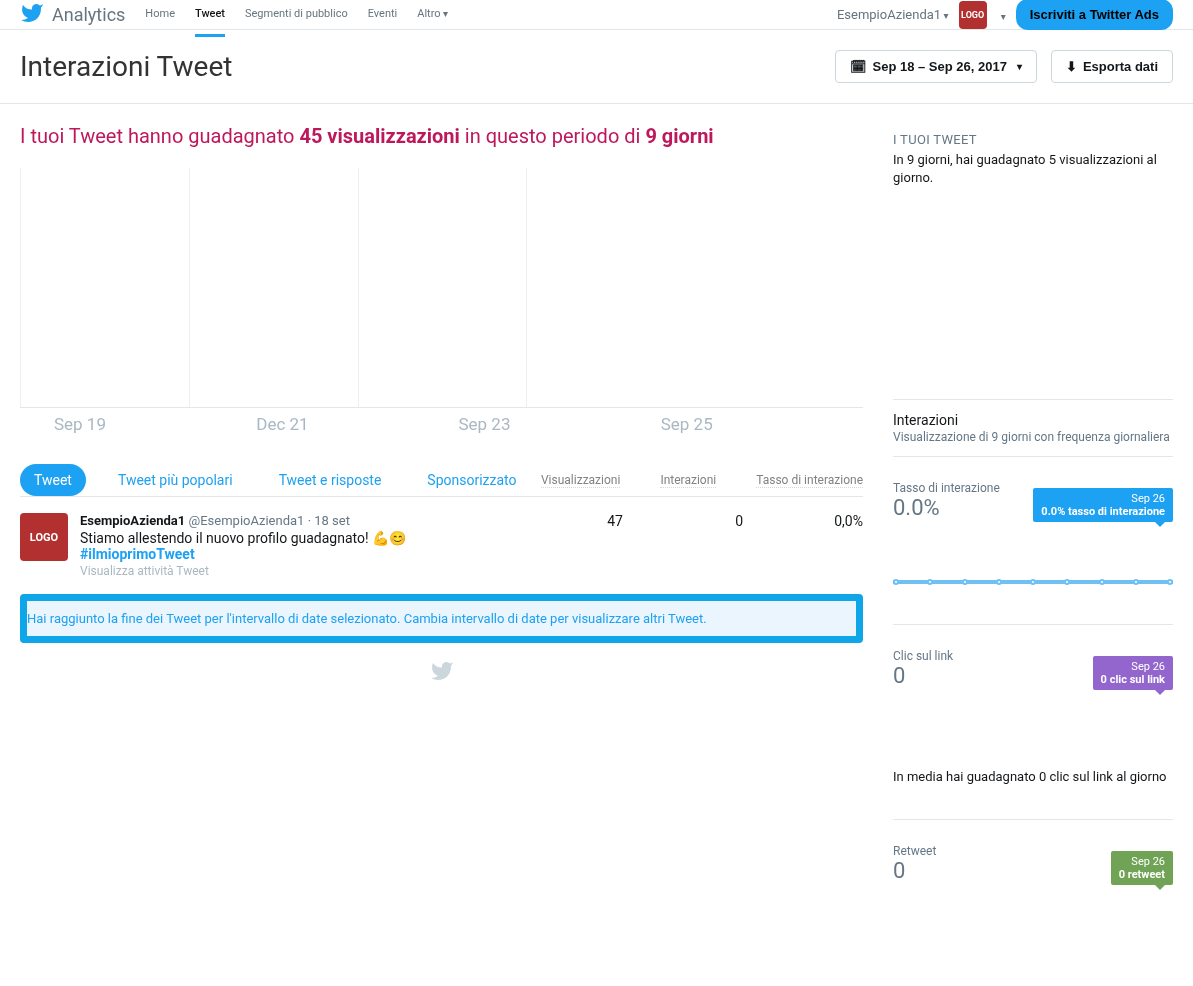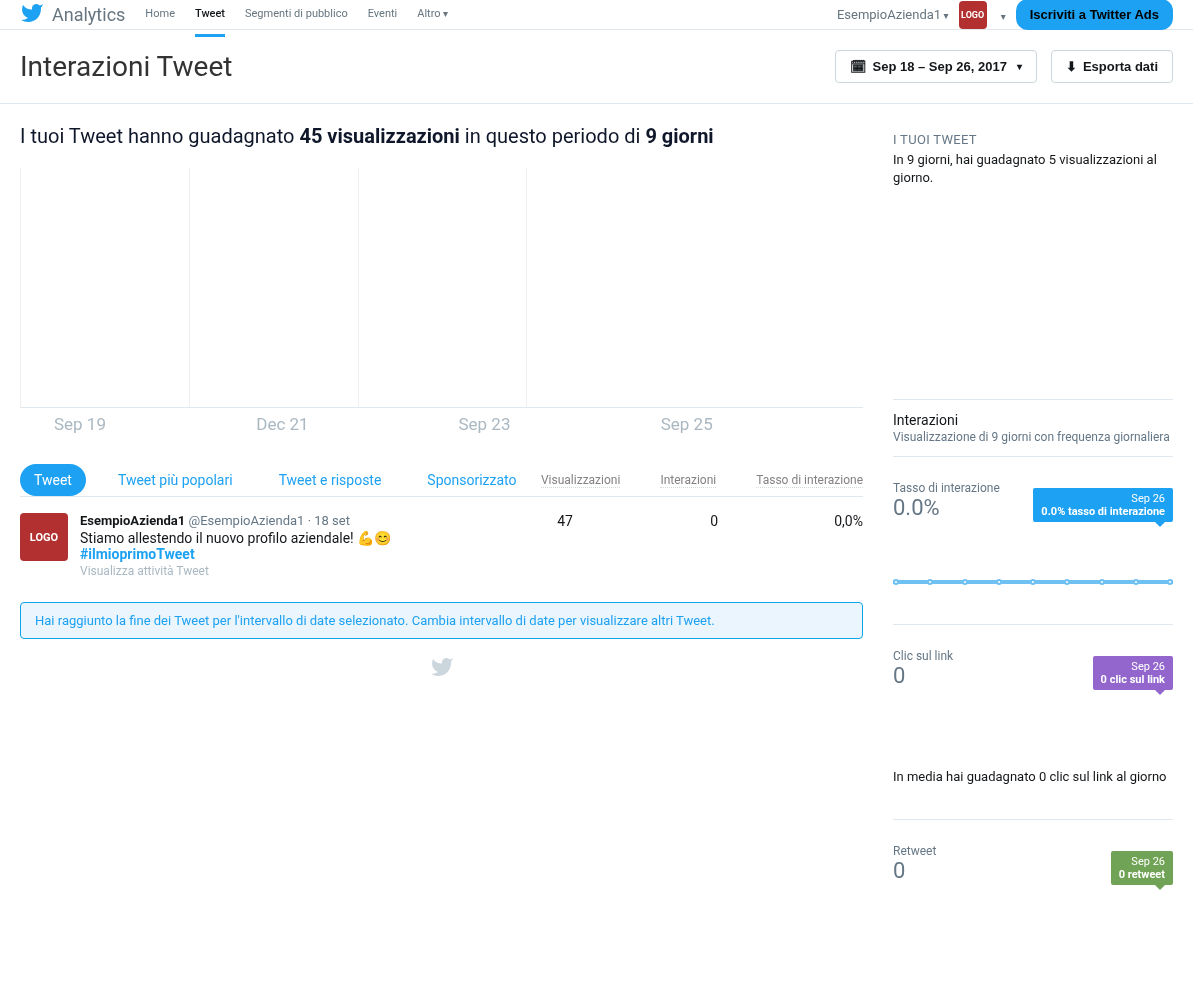--- a/index.html
+++ b/index.html
@@ -18,44 +18,44 @@
 .logo-badge-dropdown::after { content: "▾"; color: #66757f; font-size: 10px; margin-left: 4px; }
 .ads-button { background: #1da1f2; color: #000000; border: none; border-radius: 12px; padding: 8px 14px; font-size: 13px; font-weight: bold; cursor: pointer; }
 .page-header { display: flex; align-items: flex-start; padding: 20px; border-bottom: 1px solid #e1e8ed; }
 .page-title { font-size: 28px; font-weight: 400; color: #333; }
 .page-actions { margin-left: auto; display: flex; gap: 14px; }
 .btn-outline { background: #fff; border: 1px solid #ccd6dd; border-radius: 4px; padding: 8px 14px; font-size: 13px; font-weight: bold; color: #14171a; cursor: pointer; display: inline-flex; align-items: center; gap: 6px; }
 .date-btn::after { content: "▾"; font-size: 10px; margin-left: 4px; }
 .content { display: flex; padding: 20px; gap: 30px; }
 .main-col { flex: 1; max-width: 850px; }
 .side-col { width: 280px; }
-.summary-line { font-size: 20px; color: #0f172a; margin-bottom: 20px; }
+.summary-line { font-size: 20px; color: #be185d; margin-bottom: 20px; }
 .summary-line strong { font-weight: 700; }
 .chart-area { height: 240px; position: relative; border-bottom: 1px solid #e1e8ed; margin-bottom: 6px; }
 .chart-grid { position: absolute; inset: 0; display: flex; }
 .chart-grid div { flex: 1; border-left: 1px solid #eee; }
 .chart-labels { display: flex; color: #aab8c2; font-size: 17px; margin-bottom: 30px; padding-left: 34px; }
 .chart-labels div { flex: 1; }
 .tabs-row { display: flex; align-items: center; border-bottom: 1px solid #e1e8ed; padding-bottom: 0; }
 .stat-tabs { display: flex; gap: 18px; align-items: center; }
 .stat-tab { color: #1da1f2; font-size: 14px; padding: 8px 14px; cursor: pointer; border-radius: 16px; }
 .stat-tab.active { background: #1da1f2; color: #fff; }
 .col-headers { margin-left: auto; display: flex; gap: 40px; color: #828282; font-size: 12px; }
 .col-headers span { border-bottom: 1px dotted #cfd9de; }
 .tweet-row { display: flex; padding: 16px 0; align-items: flex-start; }
 .tweet-avatar { width: 48px; height: 48px; background: #b23030; border-radius: 4px; color: #fff; display: flex; align-items: center; justify-content: center; font-size: 11px; font-weight: bold; margin-right: 12px; }
 .tweet-content { flex: 1; }
 .tweet-meta { color: #657786; font-size: 13px; }
 .tweet-meta strong { color: #14171a; font-weight: bold; }
 .tweet-text { color: #14171a; font-size: 14px; margin: 2px 0; }
 .hashtag { color: #1da1f2; font-weight: bold; }
 .tweet-activity-link { color: #aab8c2; font-size: 12px; }
-.tweet-stats { display: flex; gap: 85px; margin-left: auto; color: #14171a; font-size: 14px; }
+.tweet-stats { display: flex; gap: 60px; margin-left: auto; color: #14171a; font-size: 14px; }
 .tweet-stats div { width: 60px; text-align: right; }
-.end-notice { border: 1px solid #0ea5e9; background: #eaf5fd; border-radius: 4px; padding: 10px 14px; color: #1da1f2; font-size: 13px; margin-top: 8px; }
+.end-notice { border: 7px solid #0ea5e9; background: #eaf5fd; border-radius: 4px; padding: 10px 0; color: #1da1f2; font-size: 13px; }
 .end-icon { text-align: center; margin-top: 16px; color: #ccd6dd; }
 .side-section-title { text-transform: uppercase; color: #657786; font-size: 13px; letter-spacing: 0.3px; margin-bottom: 4px; margin-top: 8px; }
 .side-summary { font-size: 13px; color: #14171a; line-height: 1.4; margin-bottom: 20px; }
 .side-summary strong { font-weight: normal; }
 .side-block { border-top: 1px solid #e1e8ed; padding-top: 12px; margin-top: 12px; }
 .side-subtitle { color: #14171a; font-size: 14px; }
 .side-desc { color: #657786; font-size: 12px; margin-top: 2px; }
 .metric-label { color: #657786; font-size: 12px; margin-top: 12px; }
 .metric-value { font-size: 22px; color: #657786; }
 .tooltip-box { color: #fff; font-size: 11px; padding: 4px 8px; border-radius: 2px; position: relative; text-align: right; margin-top: -32px; float: right; }
@@ -145,21 +145,21 @@
     </div>
 
     <div class="tweet-row">
       <div class="tweet-avatar">LOGO</div>
       <div class="tweet-content">
         <div class="tweet-meta">
           <strong>EsempioAzienda1</strong>
           <span>@EsempioAzienda1</span> · <span>18 set</span>
         </div>
         <div class="tweet-text">
-          <span>Stiamo allestendo il nuovo profilo aziendale! 💪😊</span><br>
+          <span>Stiamo allestendo il nuovo profilo guadagnato! 💪😊</span><br>
           <span class="hashtag">#ilmioprimoTweet</span>
         </div>
         <div class="tweet-activity-link">Visualizza attività Tweet</div>
       </div>
       <div class="tweet-stats">
         <div>47</div>
         <div>0</div>
         <div>0,0%</div>
       </div>
     </div>

